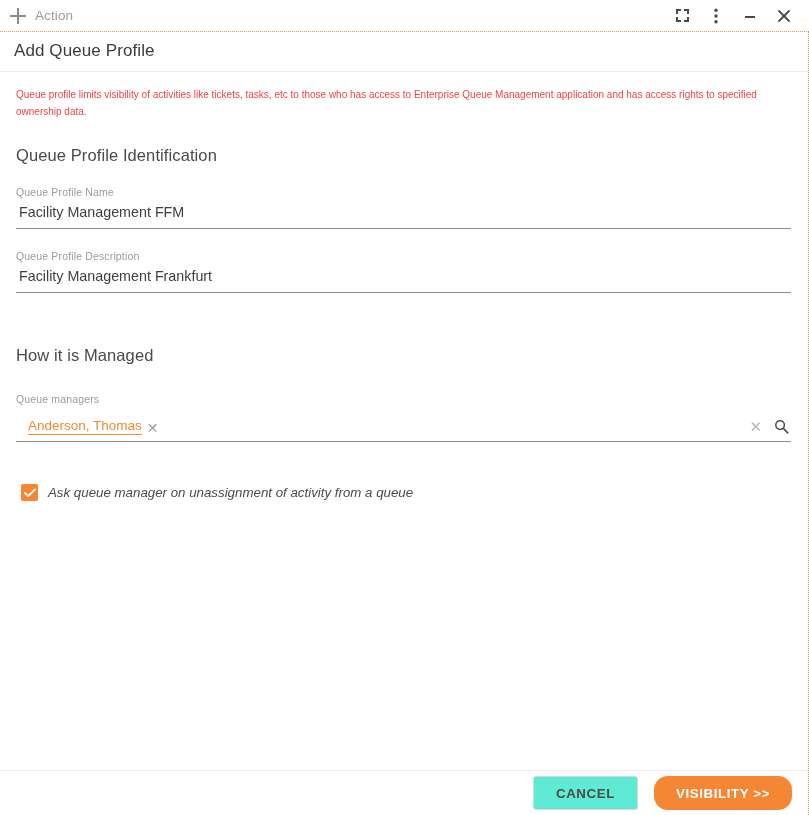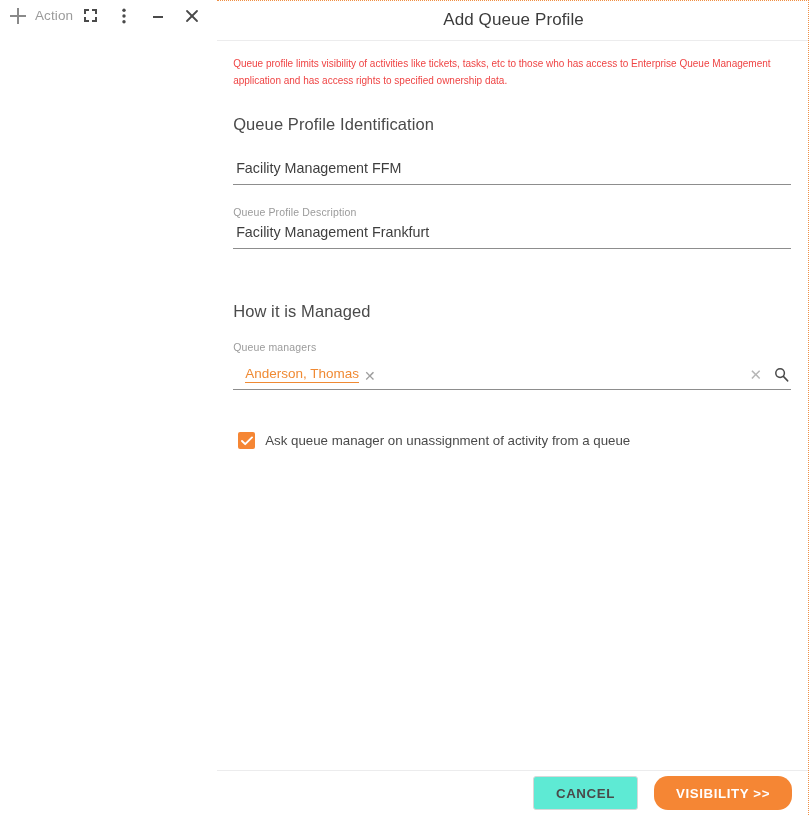--- a/index.html
+++ b/index.html
@@ -11,21 +11,21 @@
     font-family: "Liberation Sans", sans-serif;
     -webkit-font-smoothing: antialiased;
   }
 
   #app {
     position: relative;
     width: 809px;
     height: 815px;
     background: #ffffff;
     display: flex;
-    flex-direction: row;
+    flex-direction: column;
     overflow: hidden;
   }
 
   
   .titlebar {
     height: 31px;
     flex: 0 0 31px;
     display: flex;
     align-items: center;
     background: #ffffff;
@@ -81,21 +81,20 @@
     border-top: 1px dotted #ef8f44;
     border-right: 1px dotted #ef8f44;
     min-height: 0;
   }
 
   
   .dialog-header {
     flex: 0 0 auto;
     padding: 9px 12px 10px 14px;
     border-bottom: 1px solid #ececed;
-    text-align: center;
   }
   .dialog-title {
     font-size: 17px;
     font-weight: 400;
     color: #3c3c3c;
     letter-spacing: .1px;
   }
 
   
   .dialog-body {
@@ -191,20 +190,21 @@
   }
   .search-icon { cursor: pointer; display: block; }
 
   
   .checkbox-row {
     display: flex;
     align-items: center;
     gap: 10px;
     margin-top: 42px;
     padding-left: 5px;
+    font-style: italic;
   }
   .checkbox {
     width: 17px;
     height: 17px;
     background: #f58634;
     border-radius: 2px;
     display: flex;
     align-items: center;
     justify-content: center;
     cursor: pointer;
@@ -310,31 +310,32 @@
       <div class="dialog-title">Add Queue Profile</div>
     </div>
 
     <div class="dialog-body">
 
       <p class="intro">Queue profile limits visibility of activities like tickets, tasks, etc to those who has access to Enterprise Queue Management application and has access rights to specified ownership data.</p>
 
       <h2 class="section-title first">Queue Profile Identification</h2>
 
       <div class="field">
+        <div class="field-label">Queue Profile Name</div>
         <input class="field-input" type="text" value="Facility Management FFM" style="">
       </div>
 
       <div class="field">
         <div class="field-label">Queue Profile Description</div>
         <input class="field-input" type="text" value="Facility Management Frankfurt" style="">
       </div>
 
       <h2 class="section-title managed">How it is Managed</h2>
 
-      <div class="field" style="margin-top:20px;">
+      <div class="field" style="margin-top:28px;">
         <div class="field-label">Queue managers</div>
 
         <div class="chips-field">
           <div class="chips-zone">
             <span class="chip">
               <span class="chip-text">Anderson, Thomas</span>
               <span class="chip-remove">✕</span>
             </span>
           </div>
           <div class="chips-actions">

